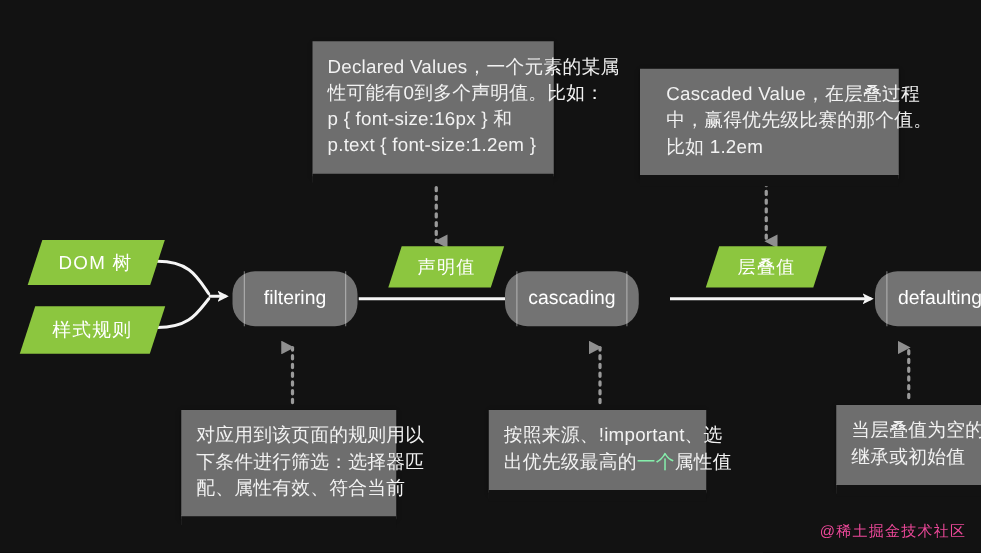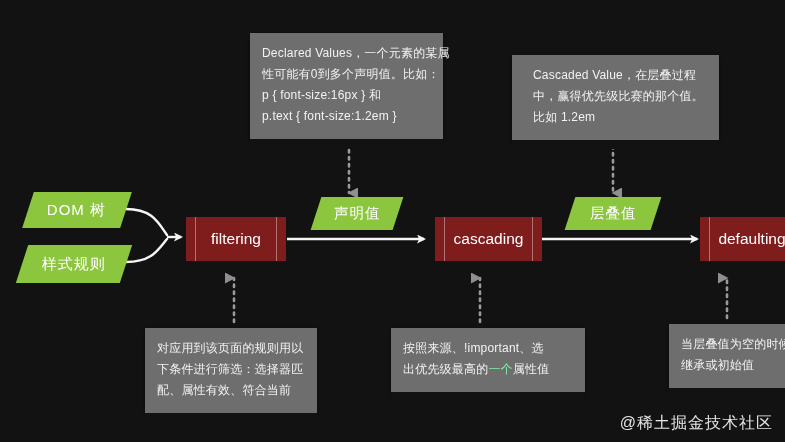--- a/index.html
+++ b/index.html
@@ -14,21 +14,21 @@
     background: #121212;
     overflow: hidden;
     font-family: "Liberation Sans", "DejaVu Sans", sans-serif;
   }
 
   
   .note {
     position: absolute;
     background: #6e6e6e;
     color: #f2f2f2;
-    font-size: 12px;
+    font-size: 15px;
     line-height: 21px;
     padding: 10px 12px 14px 12px;
     box-sizing: border-box;
     letter-spacing: 0.2px;
     box-shadow: 0 1px 3px rgba(0,0,0,.5);
   }
   .note .line { white-space: nowrap; }
   .note .hl { color: #86efac; }
 
   
@@ -59,47 +59,48 @@
     justify-content: center;
     font-size: 15px;
     letter-spacing: 1px;
     transform: skewX(-18deg);
     box-sizing: border-box;
   }
   .para > span { transform: skewX(18deg); display: block; }
 
   .proc {
     position: absolute;
-    background: #7f1d1d;
+    background: #737373;
     color: #ffffff;
     display: flex;
     align-items: center;
     justify-content: center;
     font-size: 15.5px;
     box-sizing: border-box;
+    border-radius: 18px;
   }
   .proc .bar-l, .proc .bar-r {
     position: absolute;
     top: 0; bottom: 0;
     width: 1px;
     background: rgba(255,255,255,.38);
   }
   .proc .bar-l { left: 9px; }
   .proc .bar-r { right: 9px; }
 
   
   #wires { position: absolute; inset: 0; width: 785px; height: 442px; }
 
   
   .watermark {
     position: absolute;
     right: 12px;
     bottom: 8px;
-    color: #e5e5e5;
-    font-size: 16px;
+    color: #ec4899;
+    font-size: 12px;
     letter-spacing: 1px;
     user-select: none;
   }
 </style>
 </head>
 <body>
 
 <div id="canvas">
 
   <svg id="wires" viewBox="0 0 785 442" xmlns="http://www.w3.org/2000/svg">
@@ -155,21 +156,21 @@
 
   <div class="note" style="left:145px; top:328px; width:172px;">
     <div class="line">对应用到该页面的规则用以</div>
     <div class="line">下条件进行筛选：选择器匹</div>
     <div class="line">配、属性有效、符合当前</div>
     <svg class="wave" viewBox="0 0 186 12" preserveAspectRatio="none">
       <path d="M0,0 L186,0 L186,4 C148,11 115,1 80,6 C52,10 25,3 0,8 Z" fill="#6e6e6e"></path>
     </svg>
   </div>
 
-  <div class="note" style="left:391px; top:328px; width:194px;">
+  <div class="note" style="left:391px; top:328px; width:174px;">
     <div class="line">按照来源、!important、选</div>
     <div class="line"><span>出优先级最高的</span><span class="hl">一个</span><span>属性值</span></div>
     <svg class="wave" viewBox="0 0 174 12" preserveAspectRatio="none">
       <path d="M0,0 L174,0 L174,4 C138,11 108,1 75,6 C48,10 23,3 0,8 Z" fill="#6e6e6e"></path>
     </svg>
   </div>
 
   <div class="note" style="left:669px; top:324px; width:135px;">
     <div class="line">当层叠值为空的时候</div>
     <div class="line">继承或初始值</div>
@@ -193,21 +194,21 @@
   <div class="para" style="left:570px; top:197px; width:86px; height:33px; font-size:14.5px;">
     <span>层叠值</span>
   </div>
 
   <div class="proc" style="left:186px; top:217px; width:100px; height:44px;">
     <span class="bar-l"></span>
     <span class="bar-r"></span>
     <span>filtering</span>
   </div>
 
-  <div class="proc" style="left:435px; top:217px; width:107px; height:44px;">
+  <div class="proc" style="left:404px; top:217px; width:107px; height:44px;">
     <span class="bar-l"></span>
     <span class="bar-r"></span>
     <span>cascading</span>
   </div>
 
   <div class="proc" style="left:700px; top:217px; width:104px; height:44px;">
     <span class="bar-l"></span>
 
     <span>defaulting</span>
   </div>

